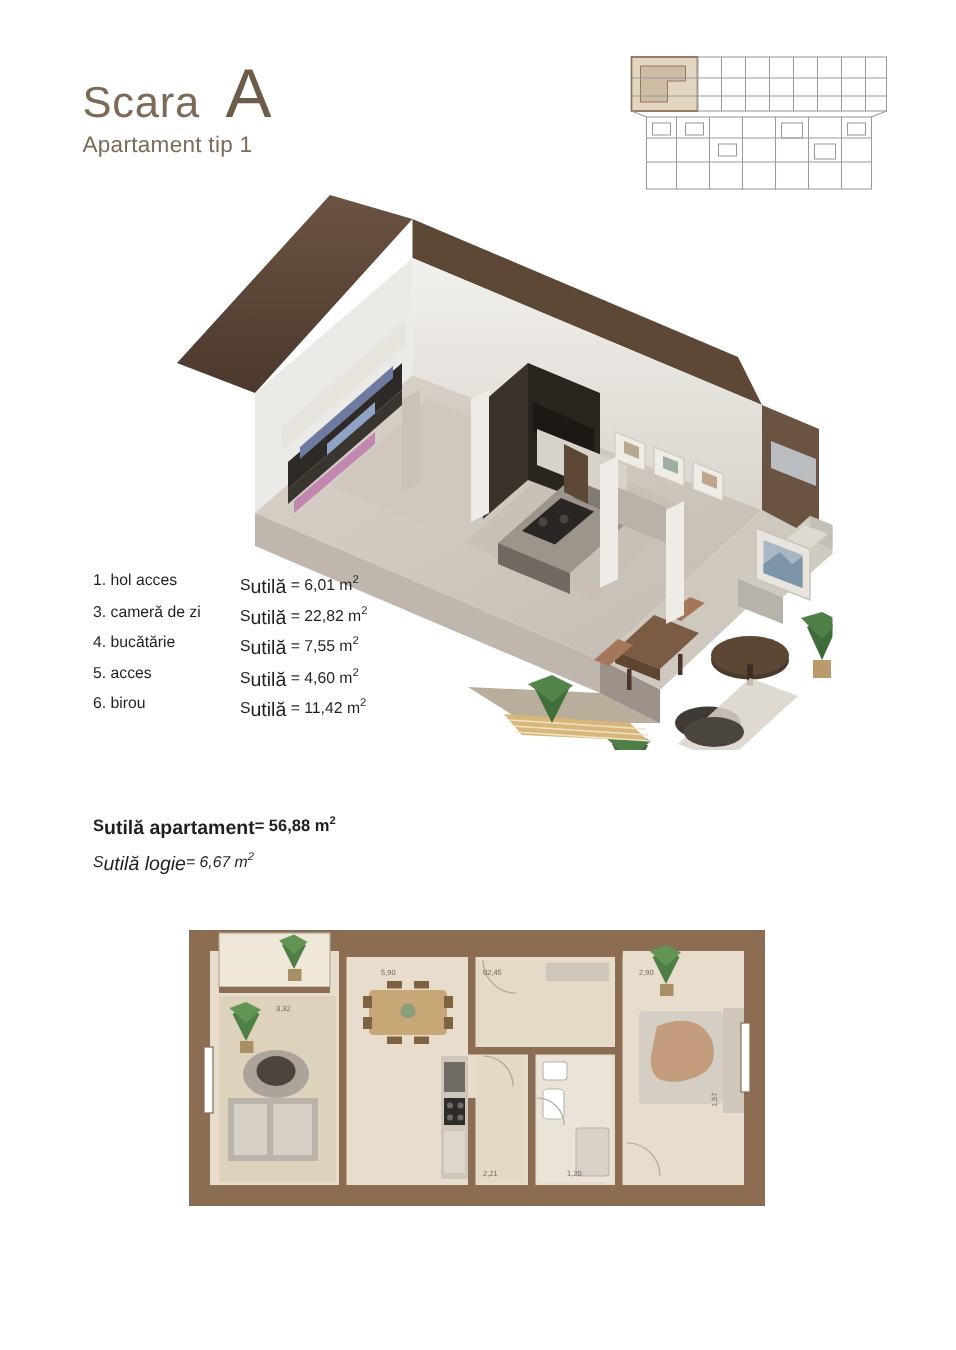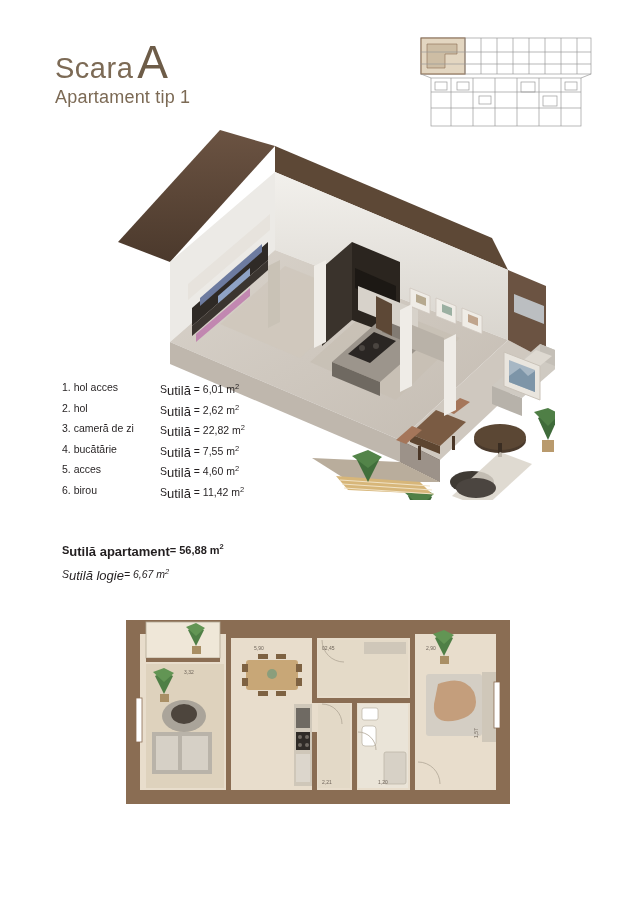--- a/index.html
+++ b/index.html
@@ -19,36 +19,36 @@
   
   .header {
     position: absolute;
     left: 55px;
     top: 42px;
     width: 300px;
   }
   .title-row {
     display: flex;
     align-items: baseline;
-    gap: 4px;
+    gap: 17px;
   }
   .title-scara {
     font-size: 29px;
     color: #7c6a55;
     letter-spacing: 0.5px;
     font-weight: 400;
   }
   .title-letter {
     font-size: 46px;
     color: #6d5c48;
     font-weight: 400;
     line-height: 0.9;
   }
   .subtitle {
-    font-size: 18px;
+    font-size: 15px;
     color: #7c6a55;
     margin-top: 2px;
     letter-spacing: 0.2px;
   }
 
   
   .keyplan {
     position: absolute;
     right: 42px;
     top: 30px;
@@ -313,27 +313,20 @@
 <div class="legend">
   <div class="legend-row">
     <span class="legend-name">
       <span>1.</span>
       <span>hol acces</span>
     </span>
     <span class="legend-area"><span>S</span><span class="sub">utilă</span><span> = 6,01 m</span><span class="sup">2</span></span>
   </div>
   <div class="legend-row">
     <span class="legend-name">
-      <span>2.</span>
-      <span>hol</span>
-    </span>
-    <span class="legend-area"><span>S</span><span class="sub">utilă</span><span> = 2,62 m</span><span class="sup">2</span></span>
-  </div>
-  <div class="legend-row">
-    <span class="legend-name">
       <span>3.</span>
       <span>cameră de zi</span>
     </span>
     <span class="legend-area"><span>S</span><span class="sub">utilă</span><span> = 22,82 m</span><span class="sup">2</span></span>
   </div>
   <div class="legend-row">
     <span class="legend-name">
       <span>4.</span>
       <span>bucătărie</span>
     </span>

